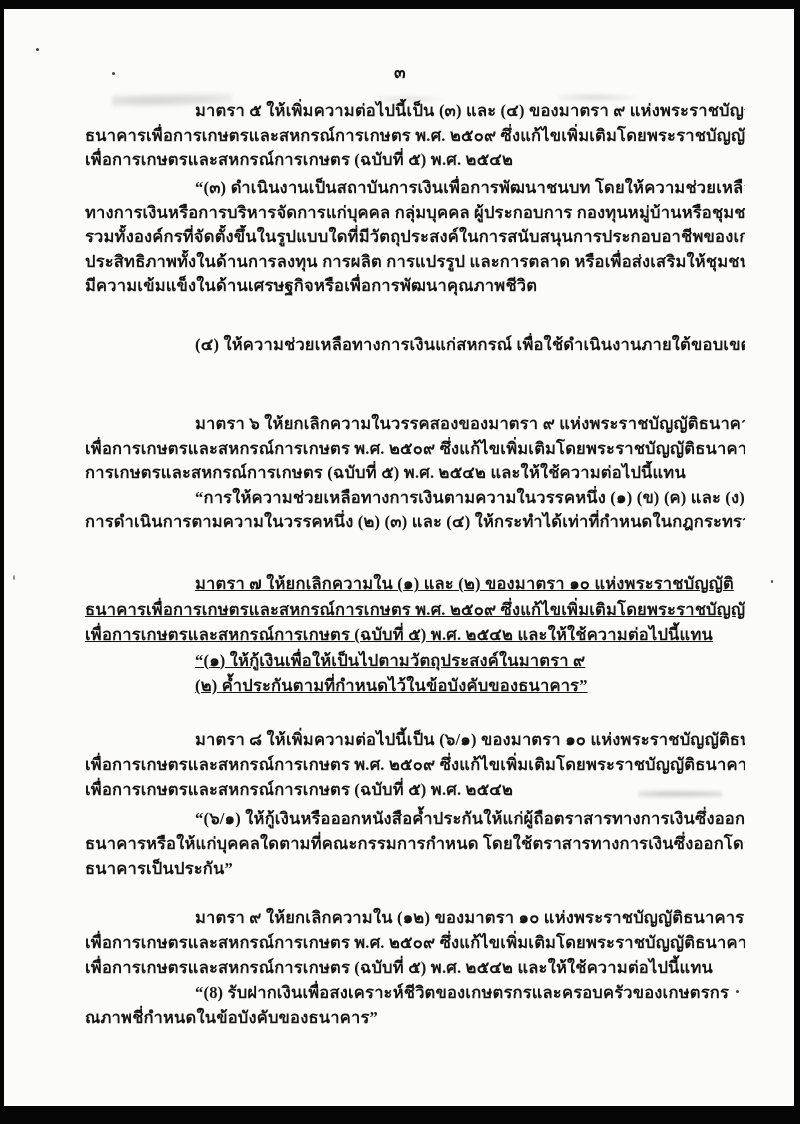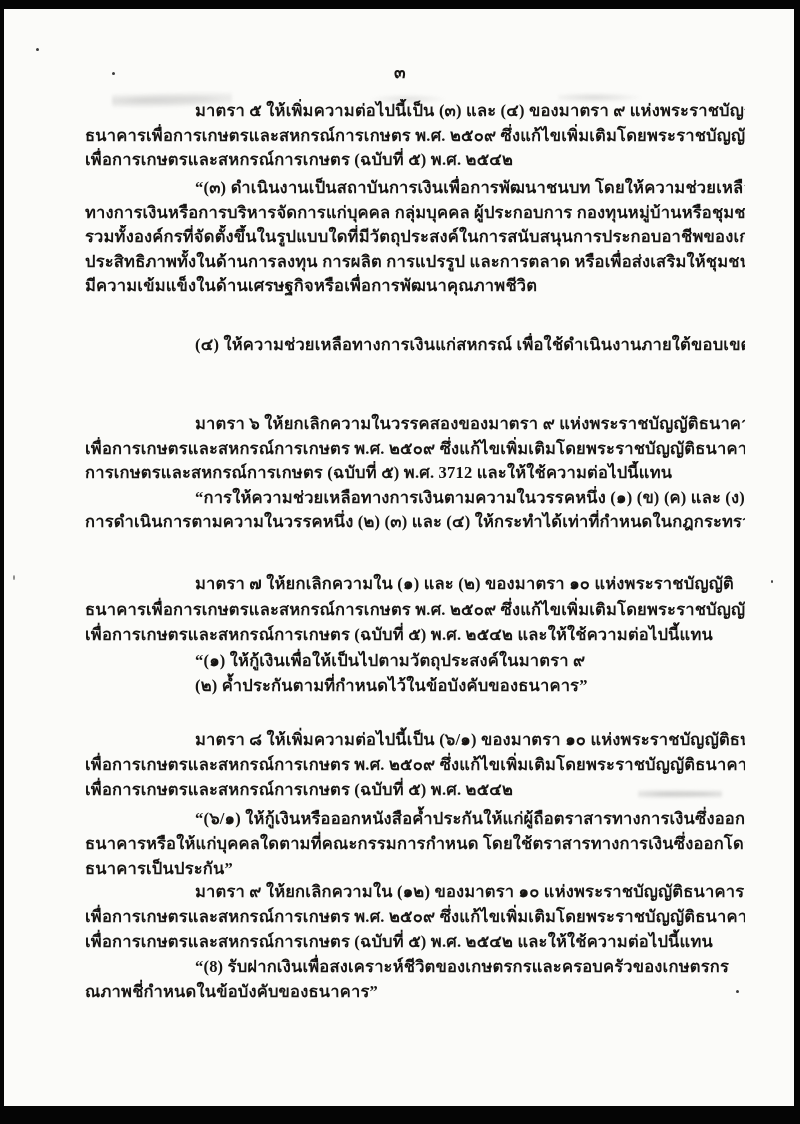--- a/index.html
+++ b/index.html
@@ -17,21 +17,21 @@
   .page-number{
     position:absolute;left:0;top:58px;width:800px;text-align:center;
     font-size:17px;letter-spacing:.3px;
   }
   .block{position:absolute;left:85px;width:660px;}
   .line{
     white-space:nowrap;font-size:16.5px;line-height:24.5px;
     letter-spacing:.2px;overflow:hidden;
   }
   .lh25 .line{line-height:25px;}
-  .lh255 .line{line-height:25.5px;}
+  .lh255 .line{line-height:25.5px;text-decoration:underline;}
   .indent{padding-left:110px;}
   .smudge{position:absolute;filter:blur(1.5px);opacity:.55;}
   .smudge-a{left:112px;top:92px;width:120px;height:16px;
     background:radial-gradient(ellipse at 25% 55%,rgba(100,100,100,.45),transparent 65%),
                radial-gradient(ellipse at 75% 40%,rgba(120,120,120,.35),transparent 60%);}
   .smudge-b{left:368px;top:94px;width:80px;height:10px;
     background:radial-gradient(ellipse at 50% 50%,rgba(120,120,120,.35),transparent 70%);}
   .smudge-c{left:558px;top:92px;width:90px;height:11px;
     background:radial-gradient(ellipse at 40% 50%,rgba(110,110,110,.4),transparent 65%);}
   .smudge-d{left:638px;top:788px;width:84px;height:12px;
@@ -80,21 +80,21 @@
     <div class="line">มีความเข้มแข็งในด้านเศรษฐกิจหรือเพื่อการพัฒนาคุณภาพชีวิต</div>
   </div>
 
   <div class="block" style="top:333px">
     <div class="line indent">(๔) ให้ความช่วยเหลือทางการเงินแก่สหกรณ์ เพื่อใช้ดำเนินงานภายใต้ขอบเขต</div>
   </div>
 
   <div class="block" style="top:412px">
     <div class="line indent">มาตรา ๖  ให้ยกเลิกความในวรรคสองของมาตรา ๙ แห่งพระราชบัญญัติธนาคาร</div>
     <div class="line">เพื่อการเกษตรและสหกรณ์การเกษตร พ.ศ. ๒๕๐๙ ซึ่งแก้ไขเพิ่มเติมโดยพระราชบัญญัติธนาคารเพื่อ</div>
-    <div class="line">การเกษตรและสหกรณ์การเกษตร (ฉบับที่ ๕) พ.ศ. 3712 และให้ใช้ความต่อไปนี้แทน</div>
+    <div class="line">การเกษตรและสหกรณ์การเกษตร (ฉบับที่ ๕) พ.ศ. ๒๕๔๒ และให้ใช้ความต่อไปนี้แทน</div>
     <div class="line indent">“การให้ความช่วยเหลือทางการเงินตามความในวรรคหนึ่ง (๑) (ข) (ค) และ (ง) รวมทั้ง</div>
     <div class="line">การดำเนินการตามความในวรรคหนึ่ง (๒) (๓) และ (๔) ให้กระทำได้เท่าที่กำหนดในกฎกระทรวง”</div>
   </div>
 
   <div class="block lh255" style="top:571px">
     <div class="line indent">มาตรา ๗  ให้ยกเลิกความใน (๑) และ (๒) ของมาตรา ๑๐ แห่งพระราชบัญญัติ</div>
     <div class="line">ธนาคารเพื่อการเกษตรและสหกรณ์การเกษตร พ.ศ. ๒๕๐๙ ซึ่งแก้ไขเพิ่มเติมโดยพระราชบัญญัติธนาคาร</div>
     <div class="line">เพื่อการเกษตรและสหกรณ์การเกษตร (ฉบับที่ ๕) พ.ศ. ๒๕๔๒ และให้ใช้ความต่อไปนี้แทน</div>
     <div class="line indent">“(๑) ให้กู้เงินเพื่อให้เป็นไปตามวัตถุประสงค์ในมาตรา ๙</div>
     <div class="line indent">(๒) ค้ำประกันตามที่กำหนดไว้ในข้อบังคับของธนาคาร”</div>
@@ -105,21 +105,21 @@
     <div class="line">เพื่อการเกษตรและสหกรณ์การเกษตร พ.ศ. ๒๕๐๙ ซึ่งแก้ไขเพิ่มเติมโดยพระราชบัญญัติธนาคาร</div>
     <div class="line">เพื่อการเกษตรและสหกรณ์การเกษตร (ฉบับที่ ๕) พ.ศ. ๒๕๔๒</div>
   </div>
 
   <div class="block lh25" style="top:806px">
     <div class="line indent">“(๖/๑) ให้กู้เงินหรือออกหนังสือค้ำประกันให้แก่ผู้ถือตราสารทางการเงินซึ่งออกโดย</div>
     <div class="line">ธนาคารหรือให้แก่บุคคลใดตามที่คณะกรรมการกำหนด โดยใช้ตราสารทางการเงินซึ่งออกโดย</div>
     <div class="line">ธนาคารเป็นประกัน”</div>
   </div>
 
-  <div class="block lh25" style="top:879px">
+  <div class="block lh25" style="top:905px">
     <div class="line indent">มาตรา ๙  ให้ยกเลิกความใน (๑๒) ของมาตรา ๑๐ แห่งพระราชบัญญัติธนาคาร</div>
     <div class="line">เพื่อการเกษตรและสหกรณ์การเกษตร พ.ศ. ๒๕๐๙ ซึ่งแก้ไขเพิ่มเติมโดยพระราชบัญญัติธนาคาร</div>
     <div class="line">เพื่อการเกษตรและสหกรณ์การเกษตร (ฉบับที่ ๕) พ.ศ. ๒๕๔๒ และให้ใช้ความต่อไปนี้แทน</div>
     <div class="line indent">“(8) รับฝากเงินเพื่อสงเคราะห์ชีวิตของเกษตรกรและครอบครัวของเกษตรกร</div>
     <div class="line">ณภาพชี่กำหนดในข้อบังคับของธนาคาร”</div>
   </div>
 
 </div>
 
 </body></html>

